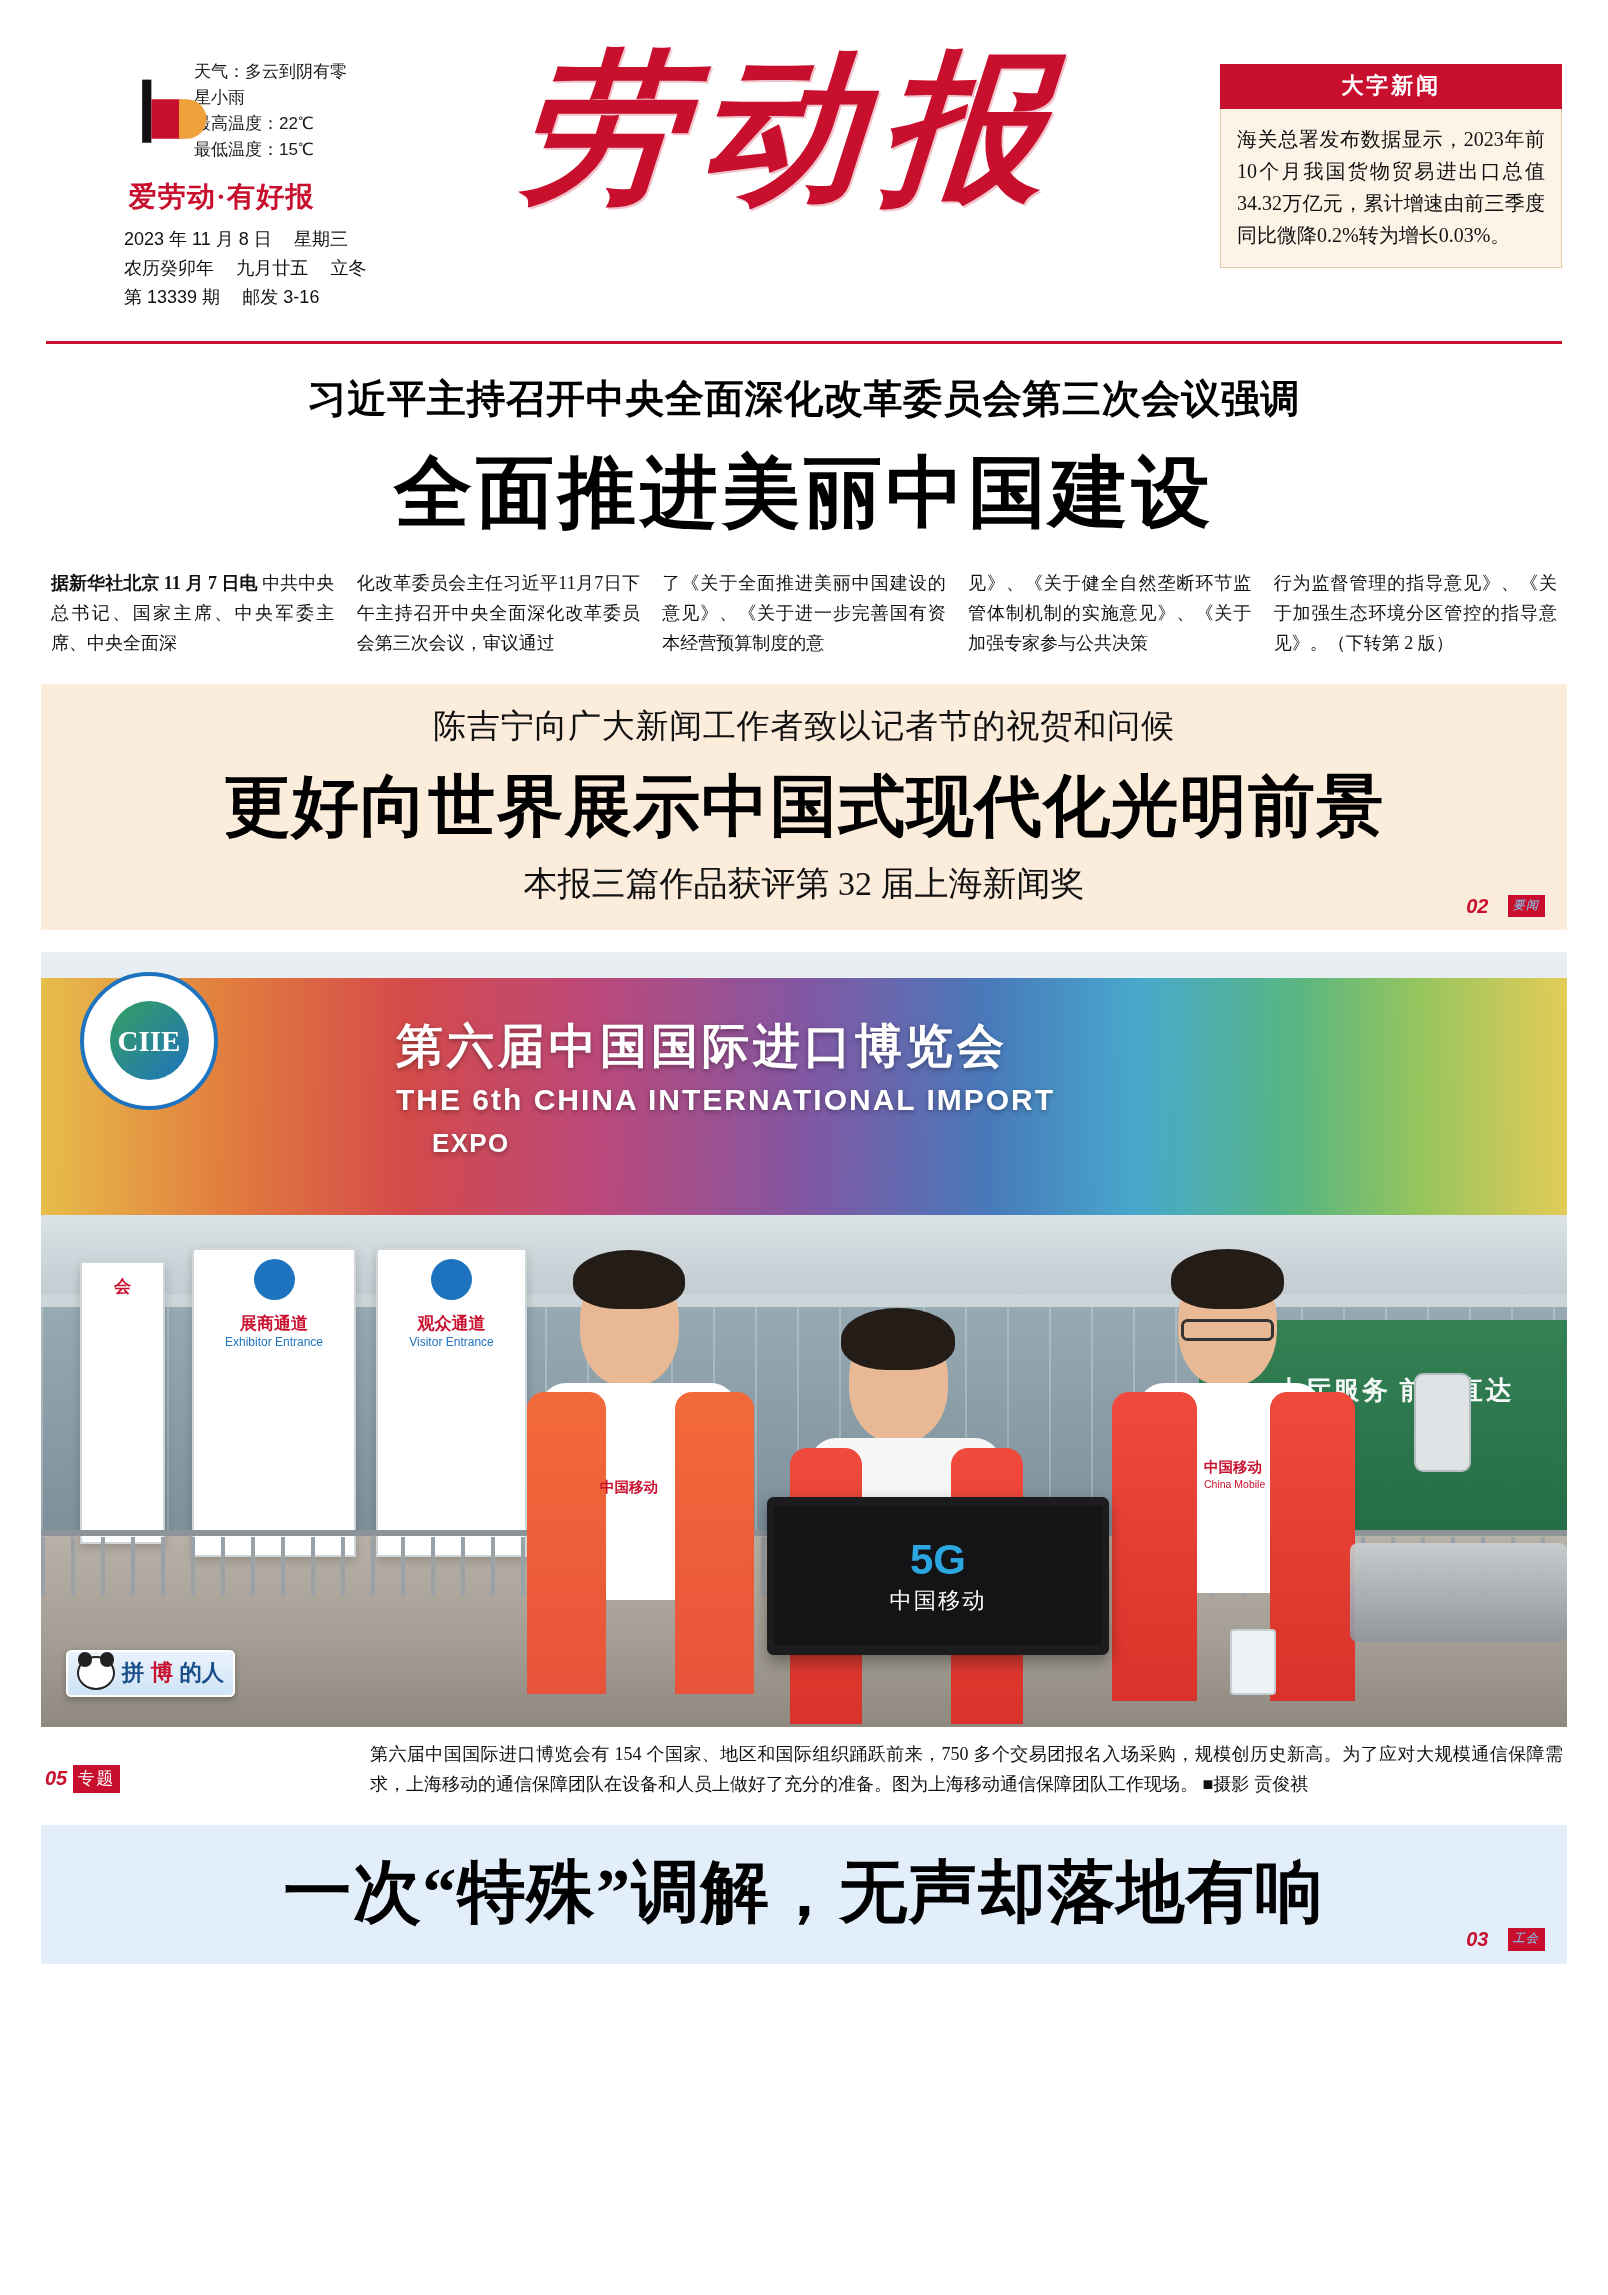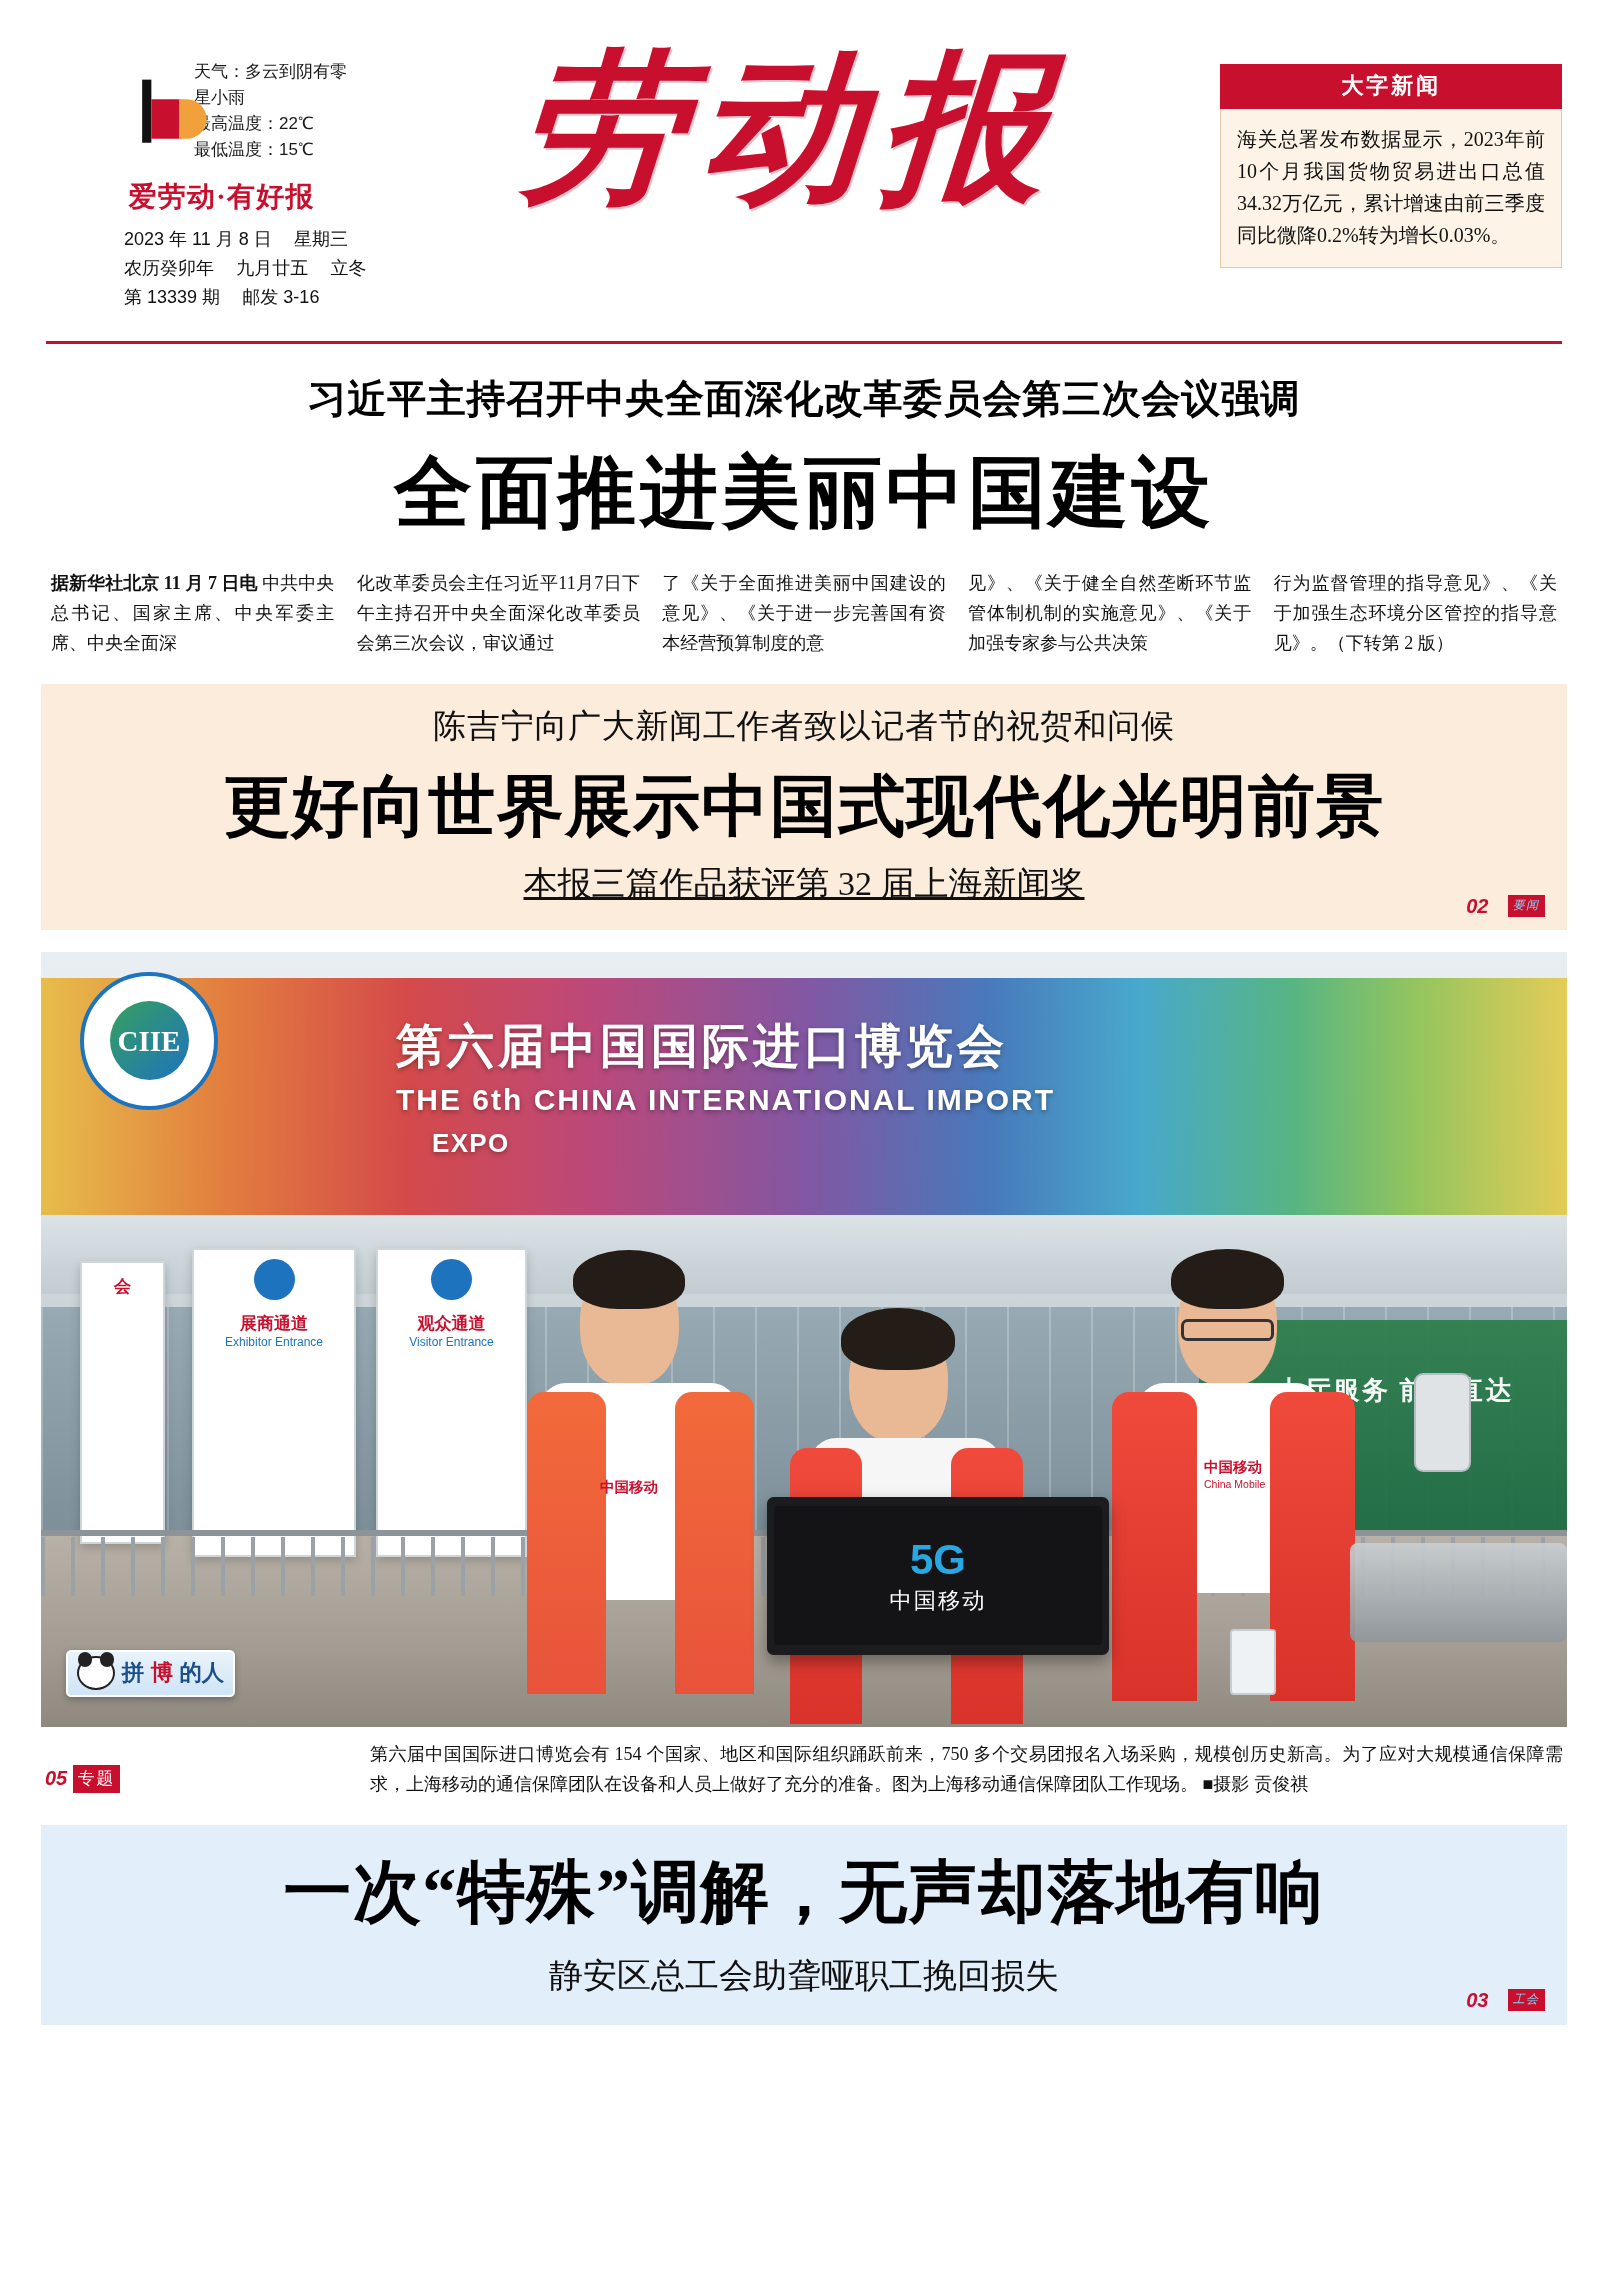--- a/index.html
+++ b/index.html
@@ -164,21 +164,20 @@
     font-size: 67px;
     font-weight: bold;
     letter-spacing: 1.3px;
     margin: 12px 0 9.2px;
     color:#000;
   }
   .banner-beige .sub-bot {
     text-align:center;
     font-size: 34px;
     color:#111;
-    text-decoration:underline;
   }
   .tagline {
     position: absolute;
     right: 22.3px;
     bottom: 12px;
     display: flex;
     align-items: center;
     gap: 19px;
     font-family: "Liberation Sans", sans-serif;
   }
@@ -554,21 +553,20 @@
       </div>
       <div class="caption">
         <span>第六届中国国际进口博览会有 154 个国家、地区和国际组织踊跃前来，750 多个交易团报名入场采购，规模创历史新高。为了应对大规模通信保障需求，上海移动的通信保障团队在设备和人员上做好了充分的准备。图为上海移动通信保障团队工作现场。</span>
         <span class="credit">■摄影  贡俊祺</span>
       </div>
     </div>
   </div>
 
   <div class="banner-blue">
     <div class="big">一次“特殊”调解，无声却落地有响</div>
-    <div class="sub">静安区总工会助聋哑职工挽回损失</div>
     <div class="tagline">
       <span class="num">03</span>
       <span class="chip">工会</span>
     </div>
   </div>
 
 </div>
 
 
 </body></html>

